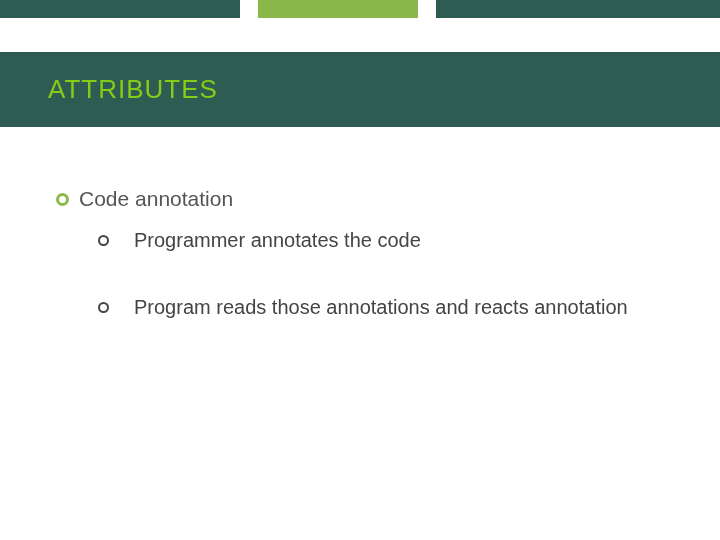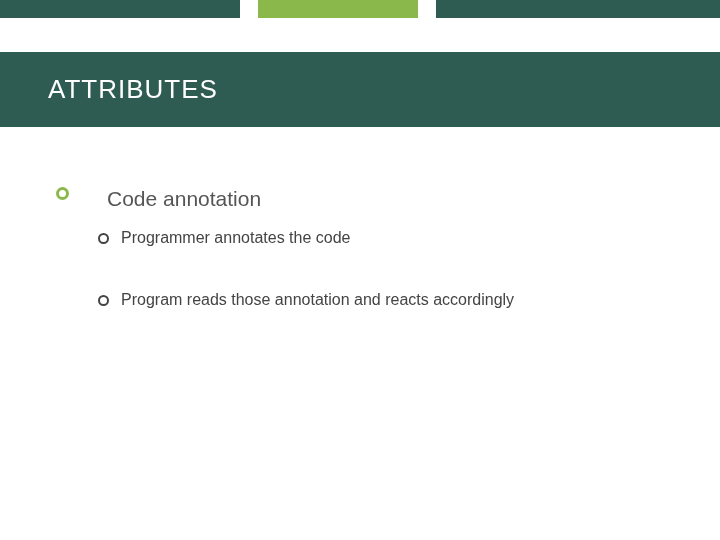--- a/index.html
+++ b/index.html
@@ -21,35 +21,35 @@
   .top-bar .seg4 { background: #ffffff; flex: 0 0 18px; }
   .top-bar .seg5 { background: #2e5c52; flex: 1 1 auto; }
 
   .title-band {
     width: 100%;
     background: #2e5c52;
     padding: 22px 48px 22px 48px;
     margin-top: 34px;
   }
   .title-band h1 {
-    color: #ffffff;
+    color: #84cc16;
     font-size: 26px;
     font-weight: 400;
     letter-spacing: 1px;
   }
 
   .content {
     padding: 60px 56px 0 56px;
     color: #4a4a4a;
   }
 
   .bullet-l1 {
     display: flex;
+    align-items: center;
     margin-bottom: 18px;
-    gap: 28px;
   }
   .bullet-l1 .ring {
     width: 13px;
     height: 13px;
     border: 3px solid #8bb84a;
     border-radius: 50%;
     flex-shrink: 0;
     margin-right: 10px;
   }
   .bullet-l1 .text {
@@ -65,22 +65,23 @@
   }
   .bullet-l2 .ring {
     width: 11px;
     height: 11px;
     border: 2px solid #444;
     border-radius: 50%;
     flex-shrink: 0;
     margin-right: 12px;
   }
   .bullet-l2 .text {
-    font-size: 16px;
+    font-size: 20px;
     color: #444;
+    margin-left: 13px;
   }
 </style>
 </head>
 <body>
 
 <div class="top-bar">
   <div class="seg1"></div>
   <div class="seg2"></div>
   <div class="seg3"></div>
   <div class="seg4"></div>
@@ -97,16 +98,16 @@
     <span class="ring"></span>
     <span class="text">Code annotation</span>
   </div>
   <div class="bullet-l2">
     <span class="ring"></span>
     <span class="text">Programmer annotates the code</span>
   </div>
 
   <div class="bullet-l2">
     <span class="ring"></span>
-    <span class="text">Program reads those annotation and reacts accordingly</span>
+    <span class="text">Program reads those annotations and reacts annotation</span>
   </div>
 
 </div>
 
 </body></html>

